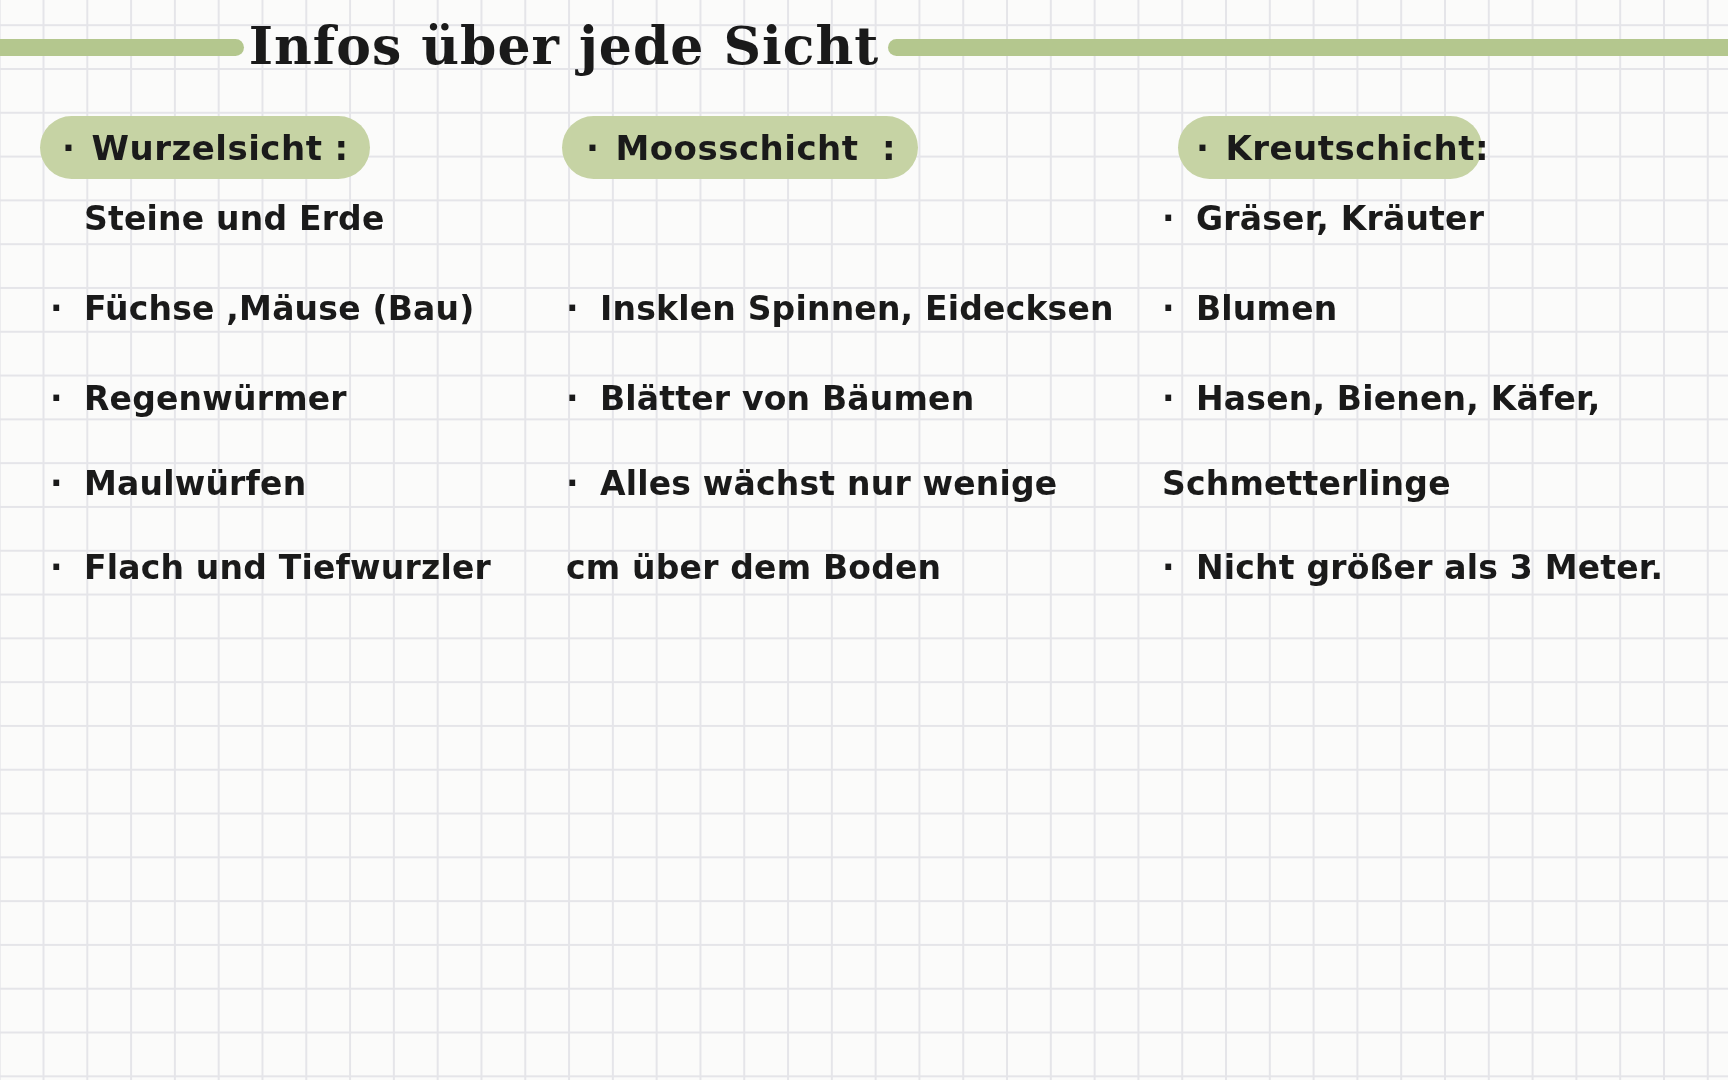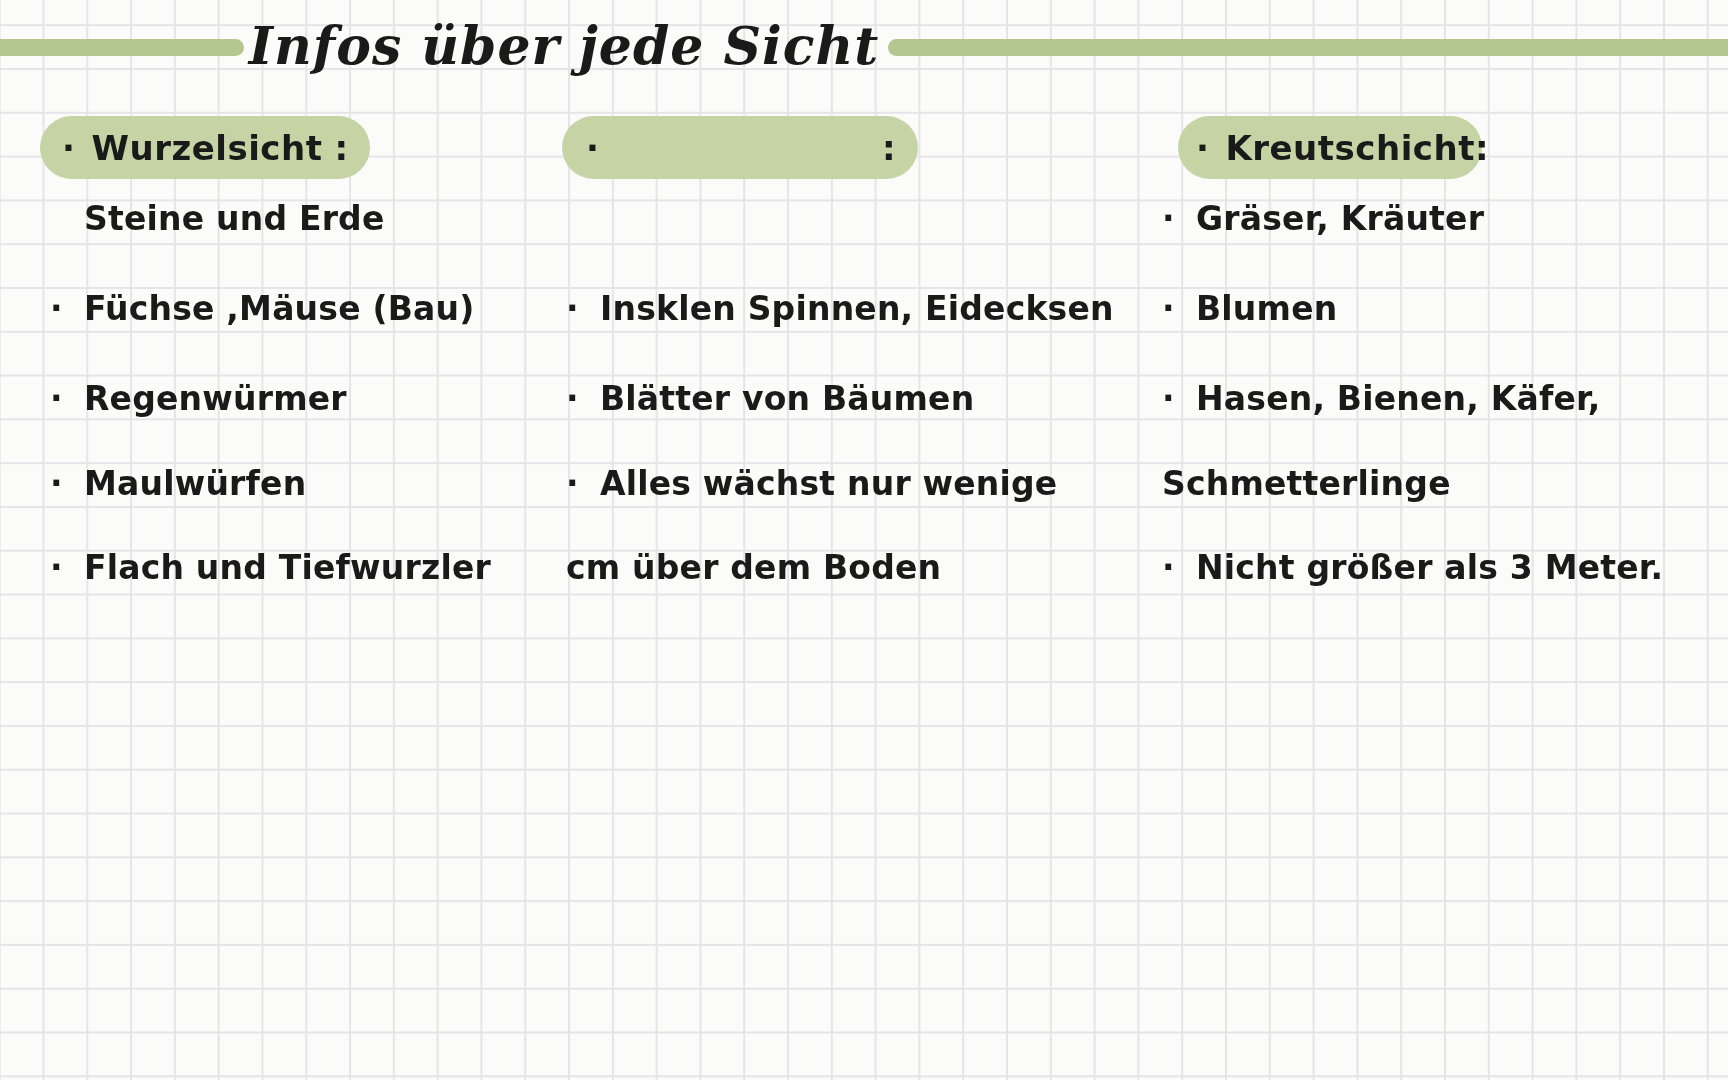--- a/index.html
+++ b/index.html
@@ -23,21 +23,21 @@
     font-family:"DejaVu Sans", sans-serif;
     color:var(--ink);
   }
   
   .rule{position:absolute;top:39px;height:17px;border-radius:12px;background:var(--rule-green);}
   .rule-left{left:-14px;width:258px;}
   .rule-right{left:888px;width:854px;}
   .title{
     position:absolute;left:238px;top:6px;width:652px;height:78px;
     display:flex;align-items:center;justify-content:center;
-    font-family:"DejaVu Serif", serif;font-style:italic;font-weight:bold;
+    font-family:"DejaVu Serif", serif;font-weight:bold;
     font-size:52px;letter-spacing:1px;white-space:nowrap;
   }
   
   .pill{
     position:absolute;top:116px;height:63px;box-sizing:border-box;
     border-radius:34px;background:var(--pill-green);
     display:flex;align-items:center;
     font-size:34px;font-weight:700;letter-spacing:.5px;white-space:nowrap;
   }
   .pill .pb{margin-right:16px;}
@@ -73,20 +73,21 @@
   <div class="rule rule-right"></div>
 
   <div class="pill" id="pill-1">
     <span class="pb">·</span>
     <span class="pl">Wurzelsicht</span>
     <span class="pc">:</span>
   </div>
 
   <div class="pill" id="pill-2">
     <span class="pb">·</span>
+    <span class="pl">Moosschicht</span>
     <span class="pc push">:</span>
   </div>
 
   <div class="pill" id="pill-3">
     <span class="pb">·</span>
     <span class="pl">Kreutschicht</span>
     <span class="pc push">:</span>
   </div>
 
   <div class="line c1 r1">

